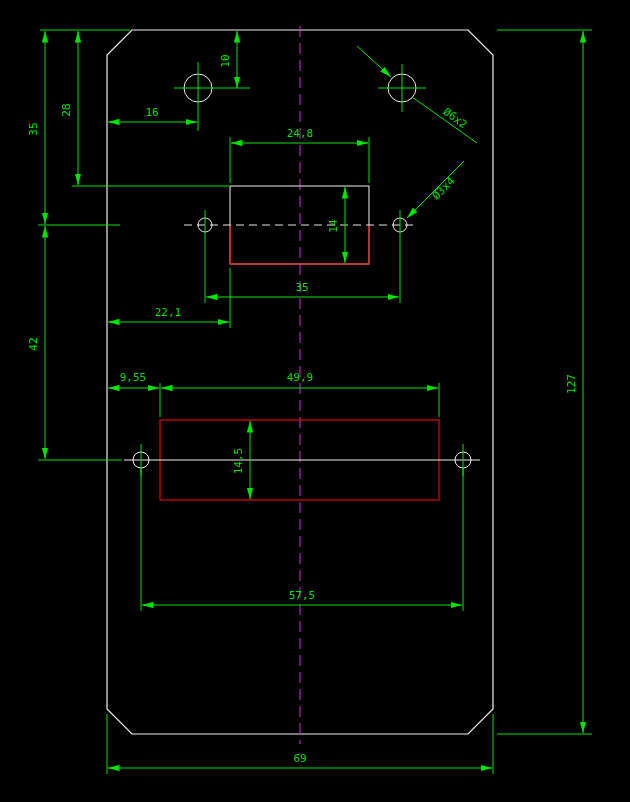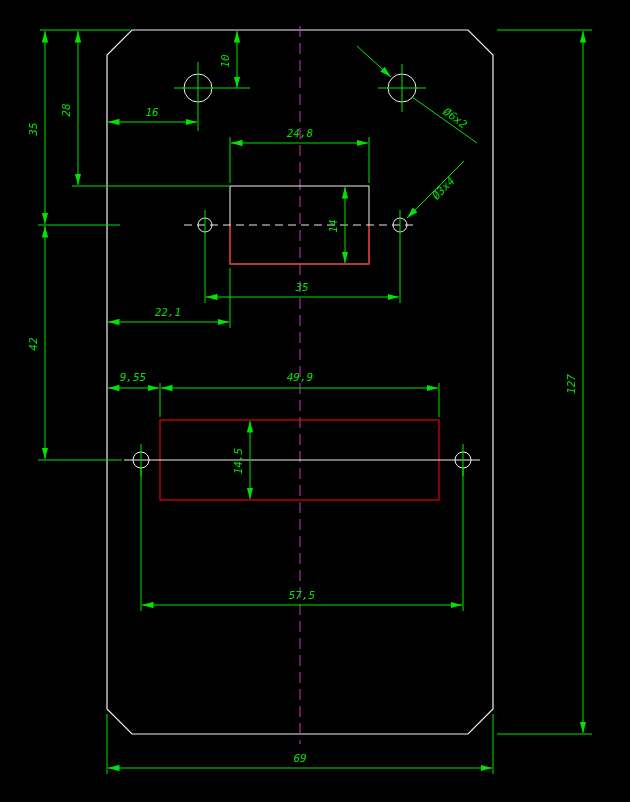--- a/index.html
+++ b/index.html
@@ -1,17 +1,17 @@
 <!DOCTYPE html>
 <html><head>
 <meta charset="utf-8">
 <style>
   html,body{margin:0;padding:0;background:#000;}
   .canvas{position:relative;width:630px;height:802px;background:#000;overflow:hidden;
-          font-family:"DejaVu Sans Mono", monospace;font-style:italic;}
+          font-family:"DejaVu Sans Mono", monospace;}
   svg{position:absolute;left:0;top:0;}
   .outline{stroke:#f0f0f0;stroke-width:1.2;fill:none;}
   .white{stroke:#f0f0f0;stroke-width:1;fill:none;}
   .red{stroke:#e80000;stroke-width:1.2;fill:none;}
   .green{stroke:#00e400;stroke-width:1;fill:none;}
   .mag{stroke:#cc33cc;stroke-width:1;fill:none;stroke-dasharray:11 6;}
   .wdash{stroke:#e8e8e8;stroke-width:1;fill:none;stroke-dasharray:8 5;}
   .dim-text{fill:#00e400;font-size:11px;text-anchor:middle;font-family:"DejaVu Sans Mono",monospace;}
 </style>
 </head>

